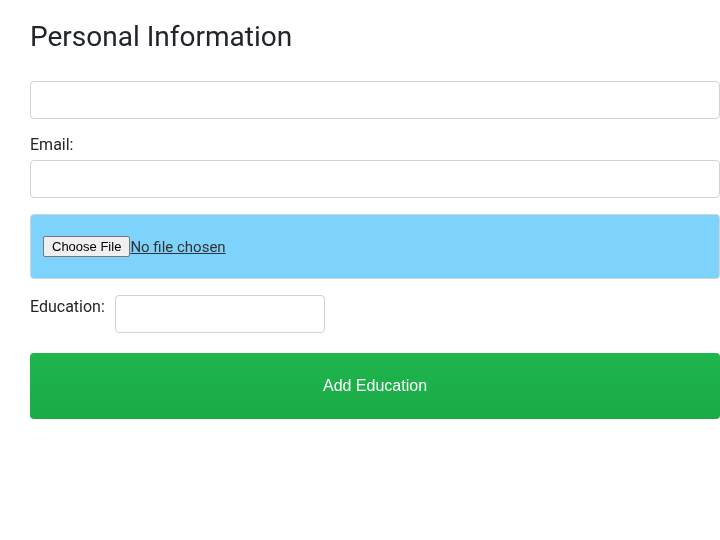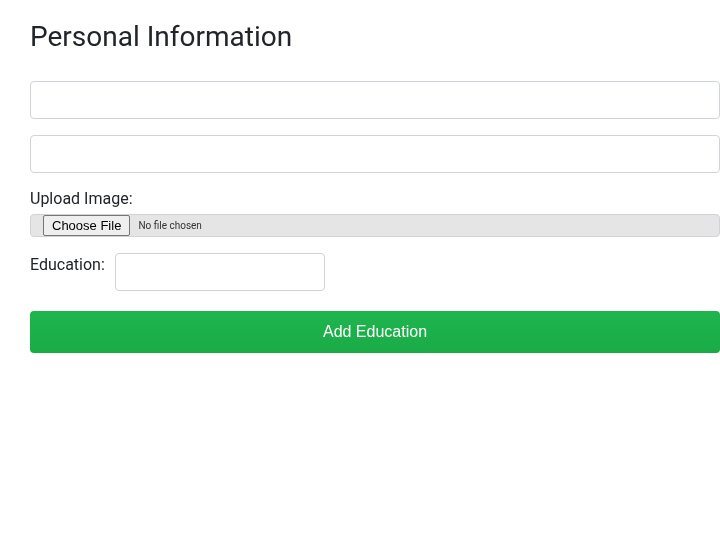--- a/index.html
+++ b/index.html
@@ -39,41 +39,41 @@
       font-size: 16px;
       line-height: 1.5;
       color: #495057;
       background-color: #fff;
       border: 1px solid #ced4da;
       border-radius: 4px;
       height: 38px;
     }
     .file-wrapper {
       width: 100%;
-      padding: 0 12px;
-      background-color: #e5e5e5;
+      padding: 21px 12px;
+      background-color: #7dd3fc;
       border: 1px solid #ced4da;
       border-radius: 4px;
       display: flex;
       align-items: center;
-      gap: 8px;
     }
     .choose-file-btn {
       font-family: Arial, sans-serif;
       font-size: 13px;
       padding: 2px 8px;
       background: #efefef;
       border: 1px solid #767676;
       border-radius: 2px;
       cursor: default;
       color: #000;
     }
     .file-status {
-      font-size: 10px;
+      font-size: 15px;
       color: #333;
+      text-decoration: underline;
     }
     .education-row {
       display: flex;
       align-items: center;
       gap: 10px;
       margin-bottom: 20px;
     }
     .education-row .form-label {
       margin-bottom: 16px;
     }
@@ -87,21 +87,21 @@
       border: 1px solid #ced4da;
       border-radius: 4px;
       height: 38px;
     }
     .btn-success {
       width: 100%;
       background-color: #1cb04a;
       background: linear-gradient(#1fb54d, #1aab47);
       color: #fff;
       border: none;
-      padding: 12px 16px;
+      padding: 24px 16px;
       font-size: 16px;
       font-weight: 400;
       border-radius: 4px;
       cursor: pointer;
       text-align: center;
     }
     .section-gap {
       margin-top: 30px;
     }
   </style>
@@ -110,25 +110,25 @@
 
 <div class="container">
 
   <h2>Personal Information</h2>
 
   <div class="form-group">
     <input type="text" class="form-control" value="" style="">
   </div>
 
   <div class="form-group">
+    <label class="form-label">Email:</label>
     <input type="text" class="form-control" value="" style="">
   </div>
 
   <div class="form-group">
-    <label class="form-label">Upload Image:</label>
     <div class="file-wrapper">
       <button type="button" class="choose-file-btn">Choose File</button>
       <span class="file-status">No file chosen</span>
     </div>
   </div>
 
 
   <div class="education-row">
     <label class="form-label">Education:</label>
     <input type="text" class="education-input" value="" style="">

